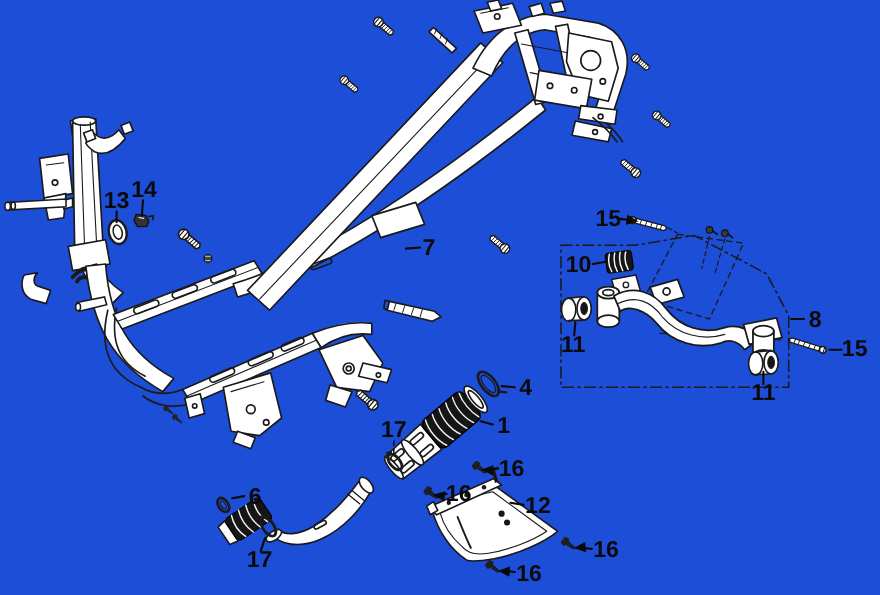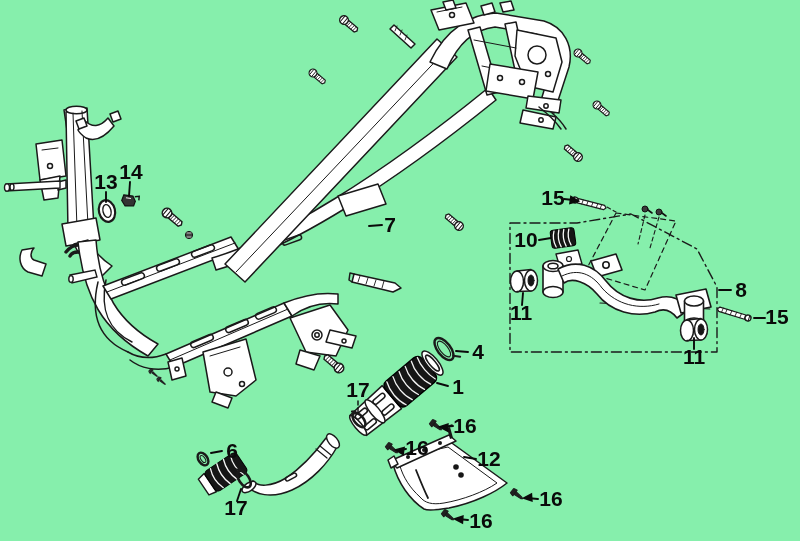--- a/index.html
+++ b/index.html
@@ -1,16 +1,16 @@
 <!DOCTYPE html>
 <html><head>
 <meta charset="utf-8">
 <style>
   html,body{margin:0;padding:0;background:#ffffff;}
-  .stage{position:relative;width:800px;height:541px;background:#86efac;overflow:hidden;
+  .stage{position:relative;width:800px;height:541px;background:#1d4ed8;overflow:hidden;
          font-family:"Liberation Sans",sans-serif;}
   svg{position:absolute;left:0;top:0;}
   .callout{font-family:"Liberation Sans",sans-serif;font-weight:bold;font-size:21px;fill:#0a0a0a;}
 </style>
 </head>
 <body>
 
 <div class="stage">
 <svg width="800" height="541" viewBox="0 0 800 541">
   <defs>

